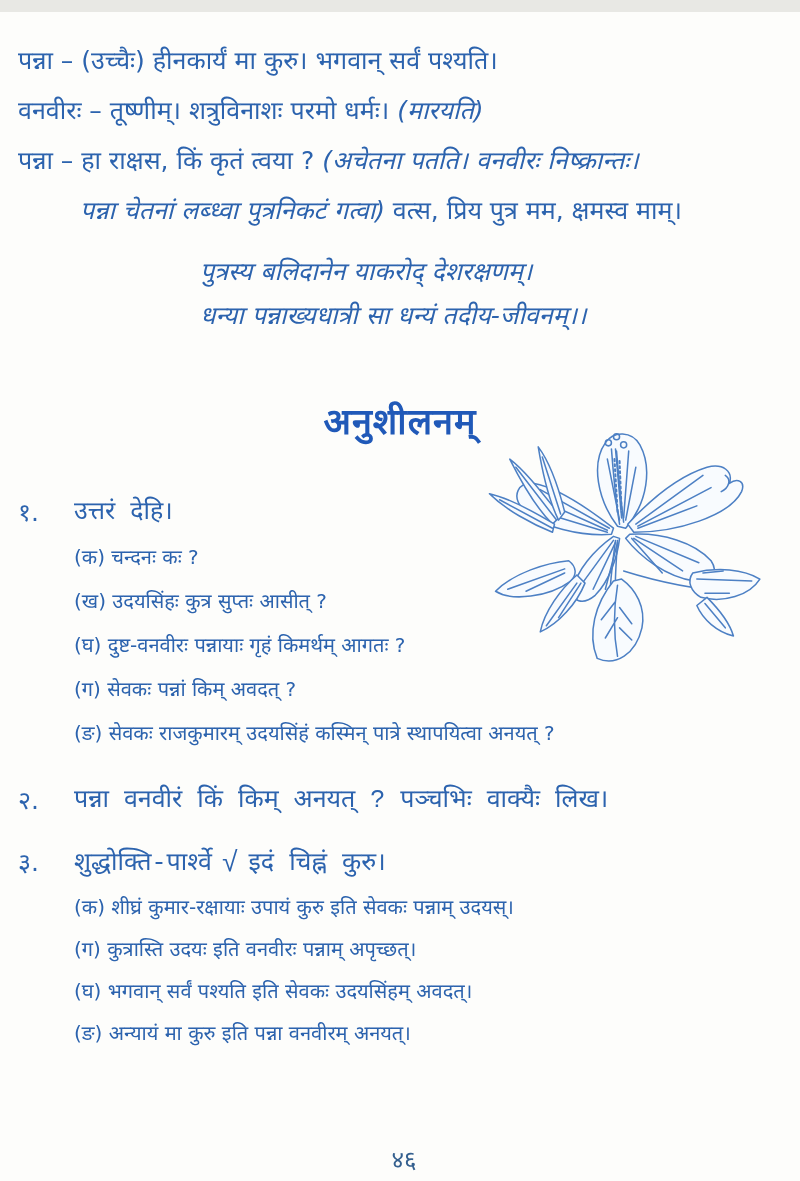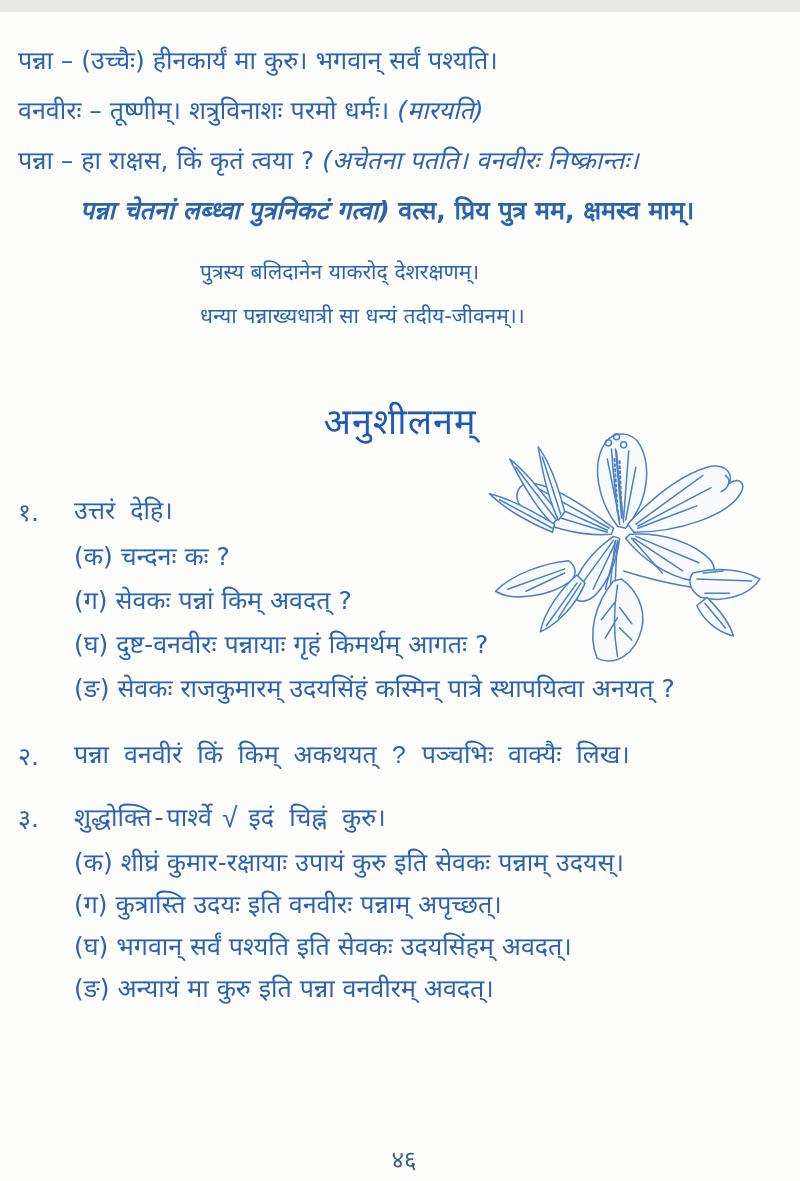--- a/index.html
+++ b/index.html
@@ -17,52 +17,53 @@
     overflow:hidden;
   }
   
   .dialogue{padding-top:24px;}
   .dlg-line{
     margin:0 0 0 18px;
     font-size:25px;
     line-height:50px;
     white-space:nowrap;
   }
-  .dlg-line.indent{margin-left:80px;font-weight:bold;}
+  .dlg-line.indent{margin-left:80px;}
   .stage{font-style:italic;text-align:right;}
   
   .verse{margin:14px 0 0 200px;}
   .verse p{
     margin:0;
-    font-size:21px;
+    font-size:25px;
     line-height:44px;
     white-space:nowrap;
+    font-style:italic;
   }
   
   .heading{
     margin-top:58px;
     text-align:center;
     font-size:36px;
-    font-weight:normal;
+    font-weight:bold;
     color:#2059b8;
     letter-spacing:1px;
   }
   
   .questions{margin-top:46px;}
   .q-row{
     display:flex;
     margin:0 0 0 18px;
     font-size:25px;
     line-height:44px;
   }
   .q-num{flex:0 0 56px;}
   .q-text{white-space:nowrap;font-family:Liberation Mono, monospace;}
   .q-items{margin:0 0 0 74px;padding:0;list-style:none;}
   .q-items li{
-    font-size:25px;
+    font-size:20px;
     line-height:44px;
     white-space:nowrap;
   }
   .q-items.tight li{line-height:42px;}
   .q2{margin-top:24px;}
   .q3{margin-top:18px;}
   .check{
     font-size:28px;
     padding:0 10px;
     display:inline-block;
@@ -155,38 +156,39 @@
   </svg>
 
   <div class="questions">
 
     <div class="q-row">
       <span class="q-num">१.</span>
       <span class="q-text">उत्तरं देहि।</span>
     </div>
     <ul class="q-items">
       <li><span>(क)</span> <span>चन्दनः कः ?</span></li>
+      <li><span>(ख)</span> <span>उदयसिंहः कुत्र सुप्तः आसीत् ?</span></li>
+      <li><span>(घ)</span> <span>दुष्ट-वनवीरः पन्नायाः गृहं किमर्थम् आगतः ?</span></li>
       <li><span>(ग)</span> <span>सेवकः पन्नां किम् अवदत् ?</span></li>
-      <li><span>(घ)</span> <span>दुष्ट-वनवीरः पन्नायाः गृहं किमर्थम् आगतः ?</span></li>
       <li><span>(ङ)</span> <span>सेवकः राजकुमारम् उदयसिंहं कस्मिन् पात्रे स्थापयित्वा अनयत् ?</span></li>
     </ul>
 
     <div class="q-row q2">
       <span class="q-num">२.</span>
-      <span class="q-text">पन्ना वनवीरं किं किम् अकथयत् ? पञ्चभिः वाक्यैः लिख।</span>
+      <span class="q-text">पन्ना वनवीरं किं किम् अनयत् ? पञ्चभिः वाक्यैः लिख।</span>
     </div>
 
     <div class="q-row q3">
       <span class="q-num">३.</span>
       <span class="q-text"><span>शुद्धोक्ति-पार्श्वे</span><span class="check">√</span><span>इदं चिह्नं कुरु।</span></span>
     </div>
     <ul class="q-items tight">
       <li><span>(क)</span> <span>शीघ्रं कुमार-रक्षायाः उपायं कुरु इति सेवकः पन्नाम् उदयस्।</span></li>
       <li><span>(ग)</span> <span>कुत्रास्ति उदयः इति वनवीरः पन्नाम् अपृच्छत्।</span></li>
       <li><span>(घ)</span> <span>भगवान् सर्वं पश्यति इति सेवकः उदयसिंहम् अवदत्।</span></li>
-      <li><span>(ङ)</span> <span>अन्यायं मा कुरु इति पन्ना वनवीरम् अवदत्।</span></li>
+      <li><span>(ङ)</span> <span>अन्यायं मा कुरु इति पन्ना वनवीरम् अनयत्।</span></li>
     </ul>
 
   </div>
 
   <div class="footer">४६</div>
 
 </div>
 
 </body></html>

